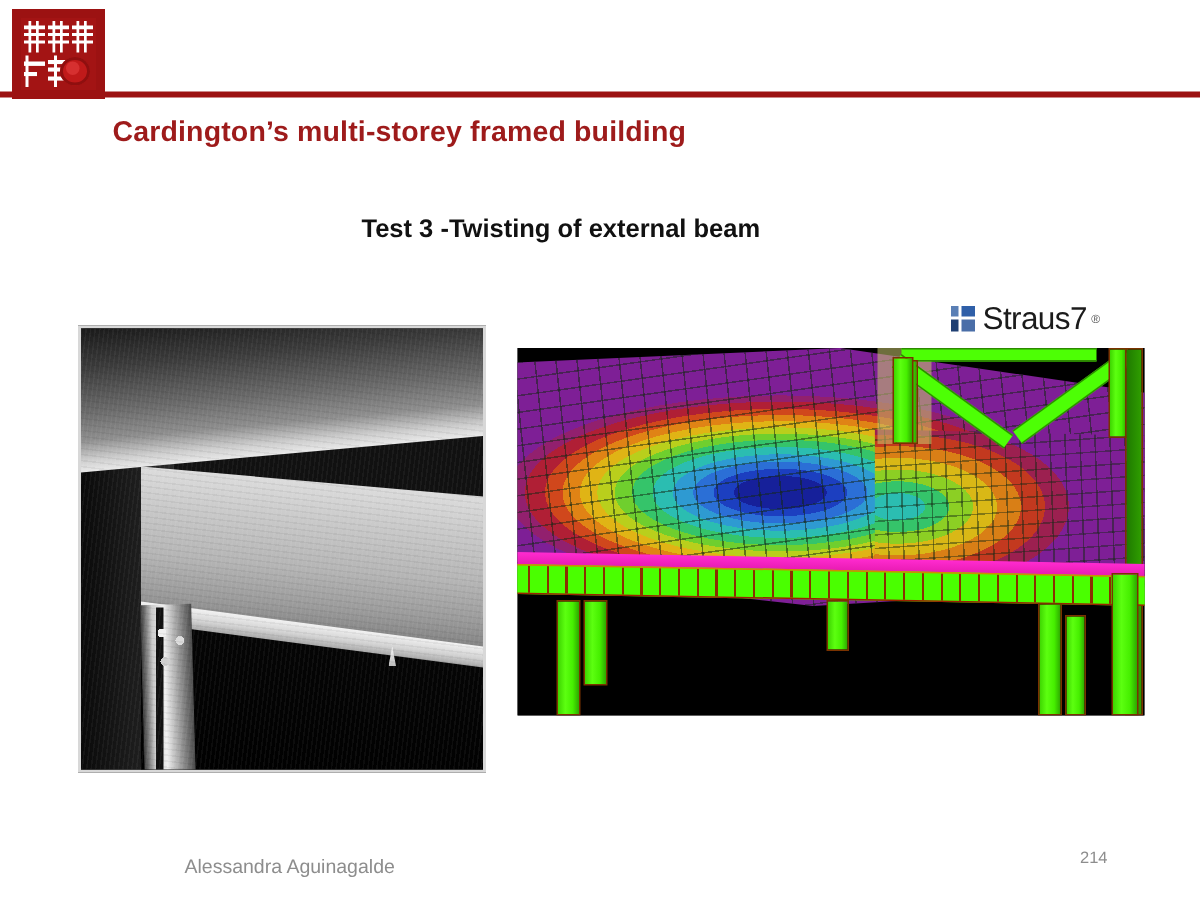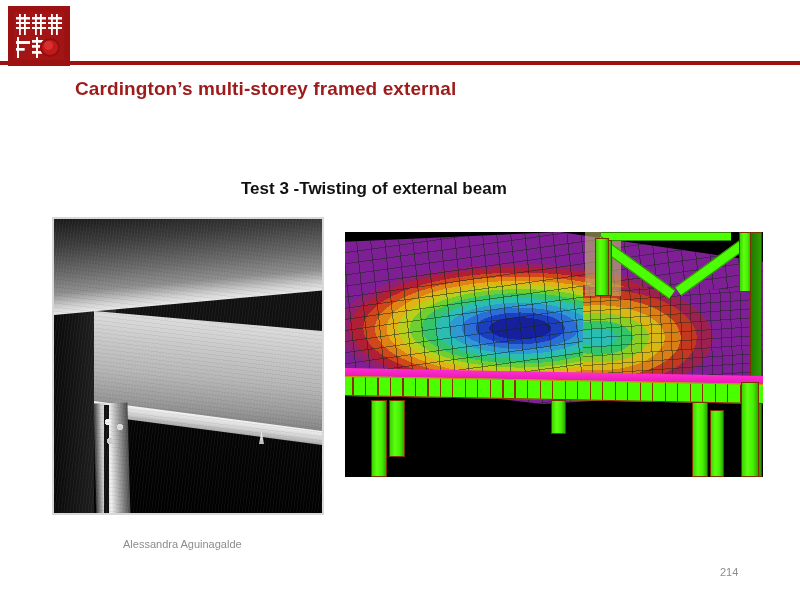--- a/index.html
+++ b/index.html
@@ -79,21 +79,20 @@
     position:absolute;left:75px;top:78px;
     font-size:19px;font-weight:bold;color:#9e1b1b;
     letter-spacing:0.1px;
     white-space:nowrap;
   }
 
   .slide-subtitle{
     position:absolute;left:241px;top:143px;
     font-size:17px;font-weight:bold;color:#111111;
     white-space:nowrap;
-    margin-top:36px;
   }
 
   
   .photo{
     position:absolute;left:52px;top:217px;width:272px;height:298px;
     background:#0b0b0b;
     border:2px solid #d8d8d8;
     box-sizing:border-box;
     overflow:hidden;
   }
@@ -290,22 +289,22 @@
   .col-far-lower{left:396px;top:150px;width:18px;height:95px;}
 
   .slab-plate-top{
     position:absolute;left:240px;top:0px;width:36px;height:64px;
     background:#c8c86e;
     opacity:0.55;
   }
 
   
   .footer-name{
-    position:absolute;left:123px;top:538px;
-    font-size:11px;color:#8d8d8d;
+    position:absolute;left:123px;top:570px;
+    font-size:13px;color:#8d8d8d;
   }
   .footer-page{
     position:absolute;left:720px;top:566px;
     font-size:11px;color:#8d8d8d;
   }
 </style>
 </head>
 <body>
 
 <div class="slide">
@@ -319,38 +318,48 @@
         <span class="glyph g4"></span>
         <span class="glyph g5"></span>
         <span class="glyph g6"></span>
       </div>
       <span class="seal-dot"></span>
     </div>
   </div>
 
   <div class="header-rule"></div>
 
-  <div class="slide-title">Cardington’s multi-storey framed external</div>
+  <div class="slide-title">Cardington’s multi-storey framed building</div>
   <div class="slide-subtitle">Test 3 -Twisting of external beam</div>
 
   <div class="photo">
     <div class="photo-canvas">
       <div class="ph-wall-dark"></div>
       <div class="ph-beam-top"></div>
       <div class="ph-beam-web"></div>
       <div class="ph-flange-low"></div>
       <div class="ph-shadow"></div>
       <div class="ph-column"></div>
       <div class="ph-column-edge"></div>
       <div class="ph-bolts"></div>
       <div class="ph-spark"></div>
       <div class="ph-grain"></div>
     </div>
   </div>
 
+  <div class="straus-logo">
+    <span class="straus-mark">
+      <i class="sm1"></i>
+        <i class="sm2"></i>
+        <i class="sm3"></i>
+        <i class="sm4"></i>
+    </span>
+    <span class="straus-word">Straus7</span>
+    <span class="straus-tm">®</span>
+  </div>
 
   <div class="fea">
     <div class="fea-canvas">
 
       <div class="slab"></div>
       <div class="slab-mesh"></div>
 
       <div class="slab-farright"></div>
       <div class="slab-farright-mesh"></div>
 

